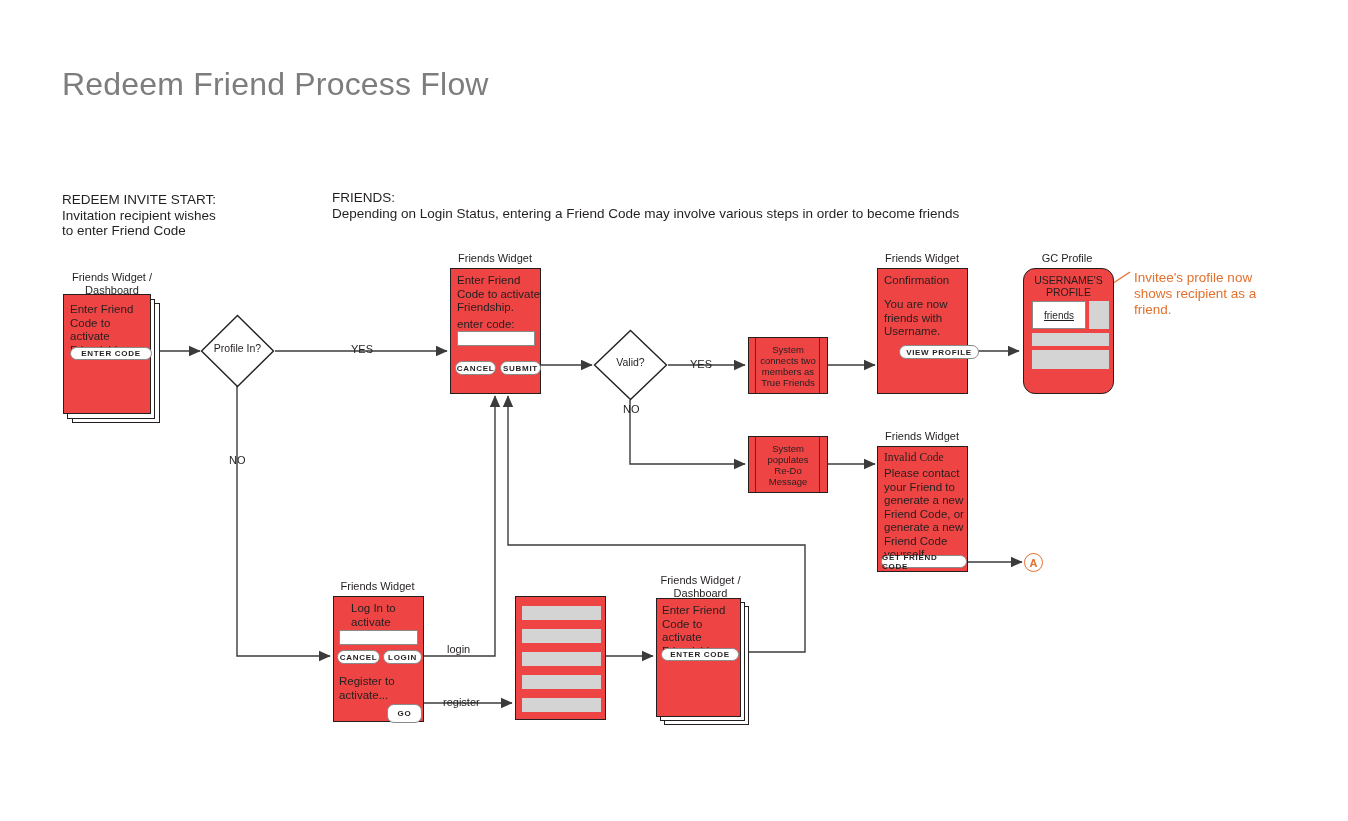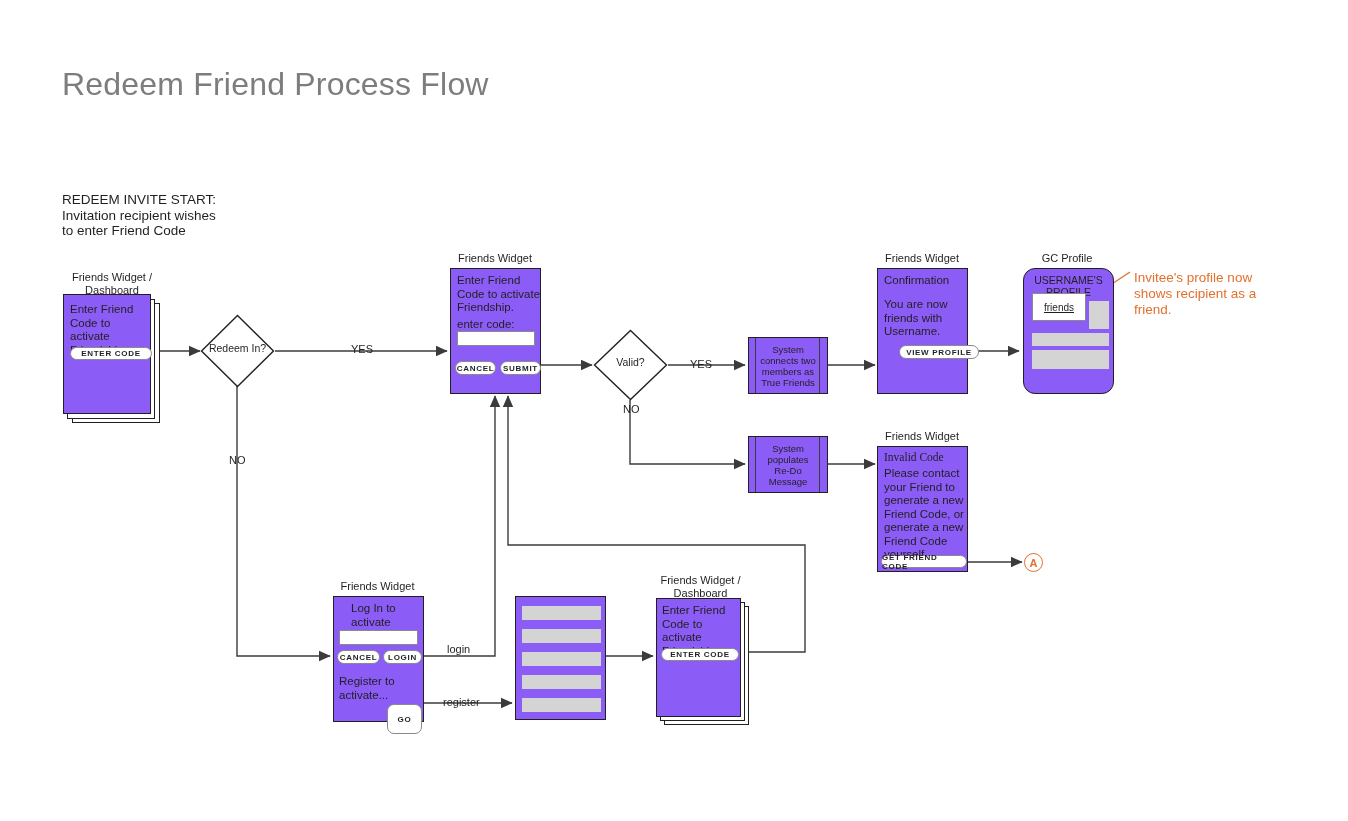--- a/index.html
+++ b/index.html
@@ -17,21 +17,21 @@
     letter-spacing:.2px;white-space:nowrap;
   }
   .header-block{font-size:13.5px;line-height:15.5px;color:#231f20;white-space:pre-line;}
   .cap{font-size:11px;color:#231f20;text-align:center;line-height:12.5px;}
   .node-text{font-size:11.5px;line-height:13.5px;color:#231f20;}
   .edge-label{font-size:11px;color:#231f20;white-space:nowrap;}
   .proc-text{font-size:9.5px;line-height:11px;text-align:center;color:#231f20;}
   .diamond-label{font-size:10.5px;color:#231f20;white-space:nowrap;}
 
   
-  .box{border:1.4px solid #231f20;background:#8b5cf6;box-sizing:border-box;}
+  .box{border:1.4px solid #231f20;background:#ef4444;box-sizing:border-box;}
   .stack-shadow{border:1.4px solid #231f20;background:#fff;box-sizing:border-box;}
 
   .btn{
     border:1.4px solid #8a8a8a;border-radius:7px;background:#fff;
     font-size:8px;font-weight:bold;letter-spacing:.7px;color:#231f20;
     display:flex;align-items:center;justify-content:center;box-sizing:border-box;
   }
   .field{border:1.6px solid #8a8a8a;background:#fff;box-sizing:border-box;}
   .graybar{background:#d4d4d4;}
   .vline{background:#3b3b3b;width:1.4px;}
@@ -48,20 +48,22 @@
 </head>
 <body>
 
 <div id="stage">
 
   <div class="abs" id="page-title">Redeem Friend Process Flow</div>
 
   <div class="abs header-block" style="left:62px;top:192px;">REDEEM INVITE START:
 Invitation recipient wishes
 to enter Friend Code</div>
+  <div class="abs header-block" style="left:332px;top:190px;">FRIENDS:
+Depending on Login Status, entering a Friend Code may involve various steps in order to become friends</div>
 
   <svg class="overlay">
     <defs>
       <marker id="ar" markerWidth="9" markerHeight="9" refX="8" refY="4.5" orient="auto">
         <path d="M0,0.7 L8.5,4.5 L0,8.3 Z" fill="#3b3b3b"></path>
       </marker>
     </defs>
     <g stroke="#3b3b3b" stroke-width="1.4" fill="none">
 
       <path d="M158,351 L200,351" marker-end="url(#ar)"></path>
@@ -109,21 +111,21 @@
 Code to activate
 Friendship.</div>
       <div class="abs btn" style="left:6px;top:52px;width:82px;height:13px;">ENTER CODE</div>
     </div>
   </div>
 
   <div class="abs" style="left:200px;top:314px;width:75px;height:74px;">
     <svg width="75" height="74">
         <polygon points="37.5,1.5 73.5,37 37.5,72.5 1.5,37" fill="#fff" stroke="#231f20" stroke-width="1.4"></polygon>
       </svg>
-    <div class="abs diamond-label" style="left:0;top:28px;width:75px;text-align:center;">Redeem In?</div>
+    <div class="abs diamond-label" style="left:0;top:28px;width:75px;text-align:center;">Profile In?</div>
   </div>
   <div class="abs edge-label" style="left:351px;top:343px;">YES</div>
   <div class="abs edge-label" style="left:229px;top:454px;">NO</div>
 
   <div class="abs">
     <div class="abs cap" style="left:445px;top:252px;width:100px;">Friends Widget</div>
     <div class="abs box" style="left:450px;top:268px;width:91px;height:126px;">
       <div class="abs node-text" style="left:6px;top:5px;width:84px;white-space:pre-line;">Enter Friend
 Code to activate
 Friendship.</div>
@@ -170,21 +172,21 @@
 Username.</div>
       <div class="abs btn" style="left:21px;top:76px;width:80px;height:14px;">VIEW PROFILE</div>
     </div>
   </div>
 
   <div class="abs">
     <div class="abs cap" style="left:1018px;top:252px;width:98px;">GC Profile</div>
     <div class="abs box" style="left:1023px;top:268px;width:91px;height:126px;border-radius:12px;">
       <div class="abs node-text" style="left:0;top:5px;width:89px;text-align:center;font-size:10.5px;line-height:12px;white-space:pre-line;">USERNAME'S
 PROFILE</div>
-      <div class="abs" style="left:8px;top:24px;width:54px;height:28px;border:1.3px solid #8a8a8a;background:#fff;box-sizing:border-box;display:flex;align-items:center;justify-content:center;font-size:10px;text-decoration:underline;">friends</div>
+      <div class="abs" style="left:8px;top:32px;width:54px;height:28px;border:1.3px solid #8a8a8a;background:#fff;box-sizing:border-box;display:flex;align-items:center;justify-content:center;font-size:10px;text-decoration:underline;">friends</div>
       <div class="abs graybar" style="left:65px;top:32px;width:20px;height:28px;"></div>
       <div class="abs graybar" style="left:8px;top:64px;width:77px;height:13px;"></div>
       <div class="abs graybar" style="left:8px;top:81px;width:77px;height:19px;"></div>
     </div>
   </div>
 
   <div class="abs ann" style="left:1134px;top:270px;width:200px;">Invitee's profile now
 shows recipient as a
 friend.</div>
 
@@ -208,21 +210,21 @@
   <div class="abs">
     <div class="abs cap" style="left:330px;top:580px;width:95px;">Friends Widget</div>
     <div class="abs box" style="left:333px;top:596px;width:91px;height:126px;">
       <div class="abs node-text" style="left:5px;top:5px;width:86px;white-space:pre-line;margin-left:12px;">Log In to activate
 Friendship.</div>
       <div class="abs field" style="left:5px;top:33px;width:79px;height:15px;"></div>
       <div class="abs btn" style="left:3px;top:53px;width:43px;height:14px;">CANCEL</div>
       <div class="abs btn" style="left:49px;top:53px;width:39px;height:14px;">LOGIN</div>
       <div class="abs node-text" style="left:5px;top:78px;width:86px;white-space:pre-line;">Register to
 activate...</div>
-      <div class="abs btn" style="left:53px;top:107px;width:35px;height:30px;">GO</div>
+      <div class="abs btn" style="left:53px;top:107px;width:35px;height:19px;">GO</div>
     </div>
   </div>
   <div class="abs edge-label" style="left:447px;top:643px;">login</div>
   <div class="abs edge-label" style="left:443px;top:696px;">register</div>
 
   <div class="abs">
     <div class="abs cap" style="left:512px;top:580px;width:96px;margin-top:44px;">Registration Form</div>
     <div class="abs box" style="left:515px;top:596px;width:91px;height:124px;">
       <div class="abs graybar" style="left:6px;top:9px;width:79px;height:14px;"></div>
       <div class="abs graybar" style="left:6px;top:32px;width:79px;height:14px;"></div>

